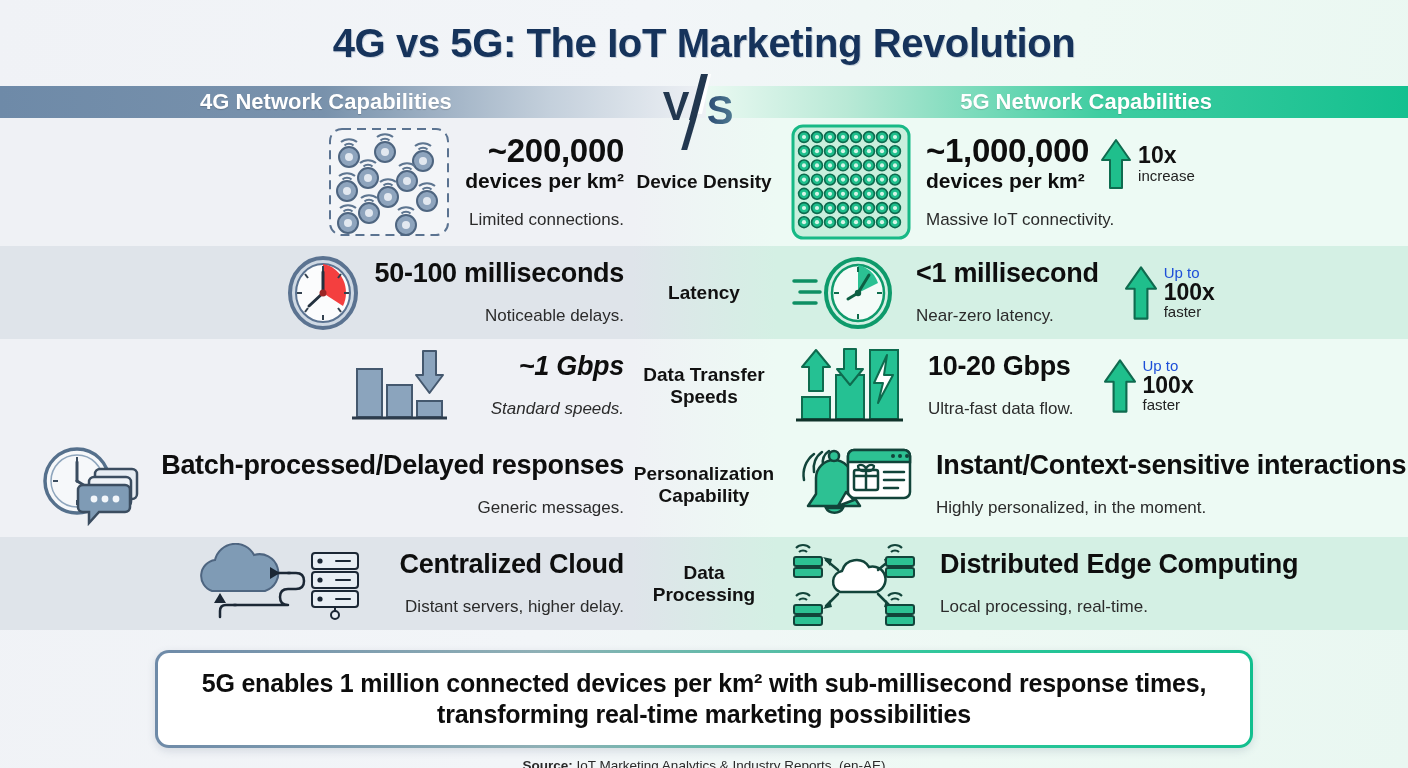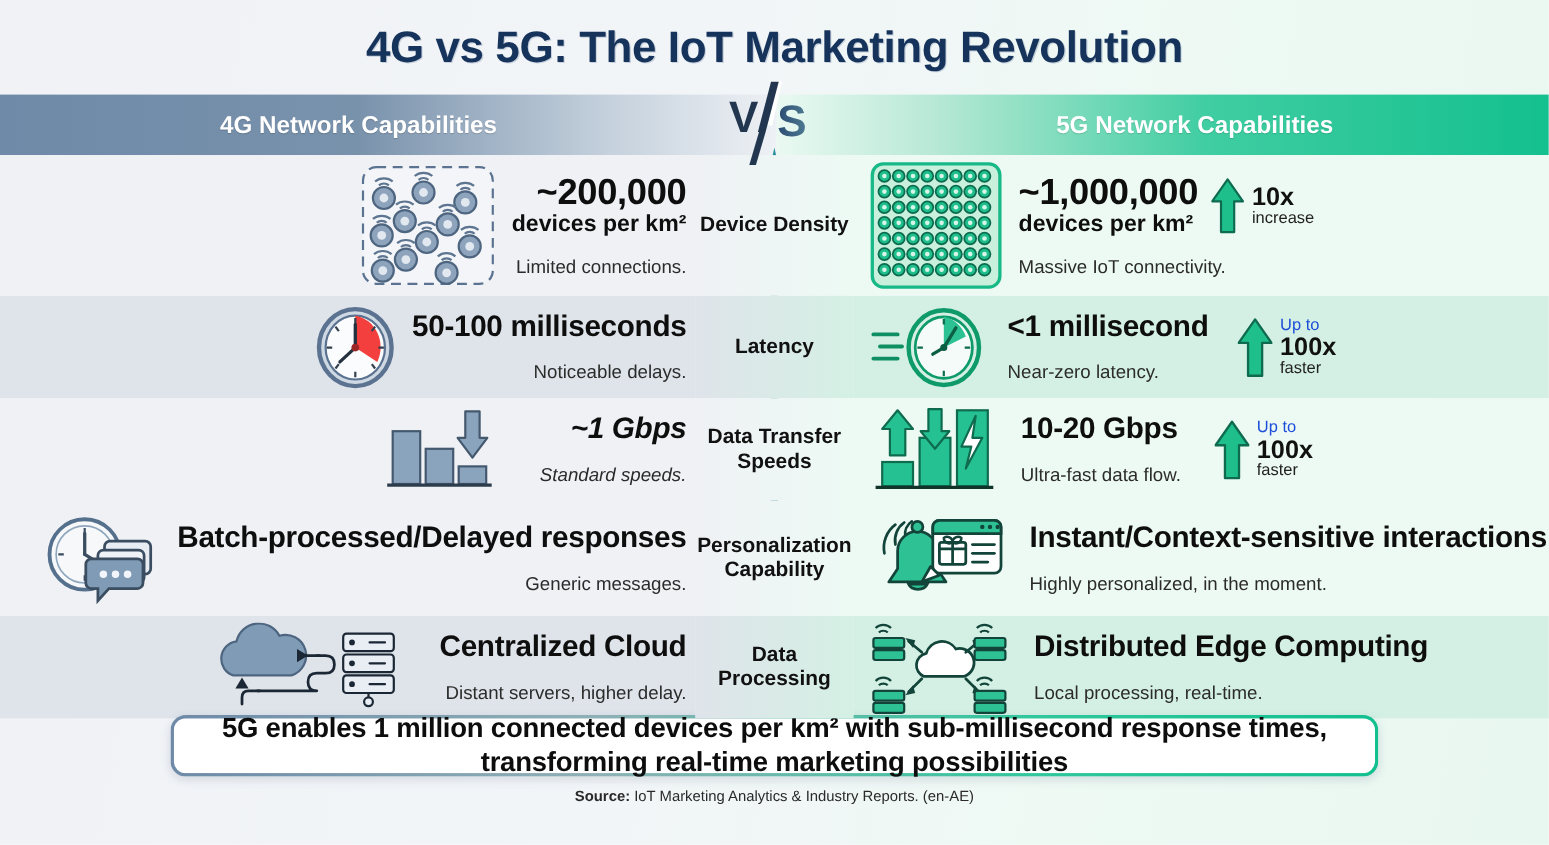--- a/index.html
+++ b/index.html
@@ -20,21 +20,21 @@
   }
   #page-title {
     font-size: 40px; font-weight: bold; letter-spacing: -0.4px;
     color: #16335b;
     text-shadow: 1px 1px 0 rgba(120,140,170,.35);
     white-space: nowrap;
   }
 
   
   #header-row {
-    height: 55px; display: flex; position: relative;
+    height: 32px; display: flex; position: relative;
   }
   .hdr {
     flex: 1 1 0; display: flex; align-items: center;
     color: #fff; font-size: 22px; font-weight: bold;
   }
   #hdr-4g {
     background: linear-gradient(90deg, #6e8aa8 0%, #7992ac 46%, #c4d0dc 78%, #eef1f5 100%);
     justify-content: flex-start; padding-left: 200px;
   }
   #hdr-5g {
@@ -100,21 +100,21 @@
   .boost-pre { font-size: 15px; color: #1d4ed8; }
   .boost-num { font-size: 23px; font-weight: bold; color: #111; }
   .boost-post { font-size: 15px; color: #222; }
 
   
   #spine { position: absolute; left: 50%; transform: translateX(-50%); top: 134px; width: 7px; height: 512px; z-index: 5; pointer-events: none; }
 
   
   #callout-wrap { position: absolute; left: 0; right: 0; top: 650px; }
   #callout {
-    margin: 0 auto; width: 1098px; height: 56px;
+    margin: 0 auto; width: 1098px; height: 98px;
     background: #fff; border-radius: 14px;
     border: 3px solid transparent;
     background-image: linear-gradient(#fff,#fff), linear-gradient(90deg,#6e8aa8 0%, #8fb0b6 35%, #2fc79b 72%, #12bf8e 100%);
     background-origin: border-box; background-clip: padding-box, border-box;
     box-shadow: 0 3px 9px rgba(60,80,110,.16);
     display: flex; align-items: center; justify-content: center;
   }
   #callout-text {
     font-size: 25px; font-weight: bold; color: #0d0d0d;
     text-align: center; line-height: 1.26; letter-spacing: -0.2px;

